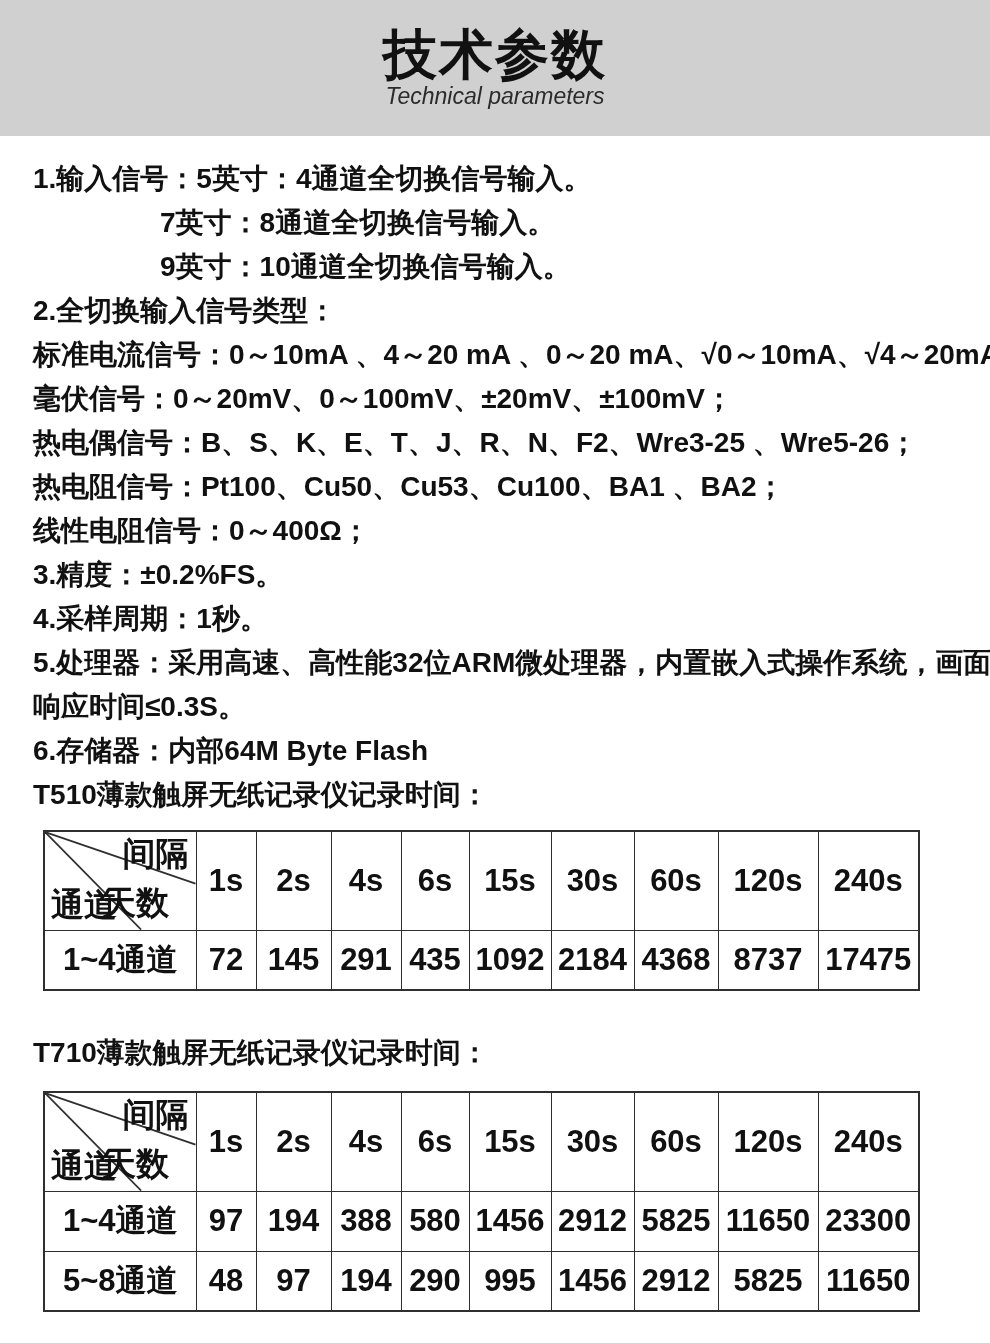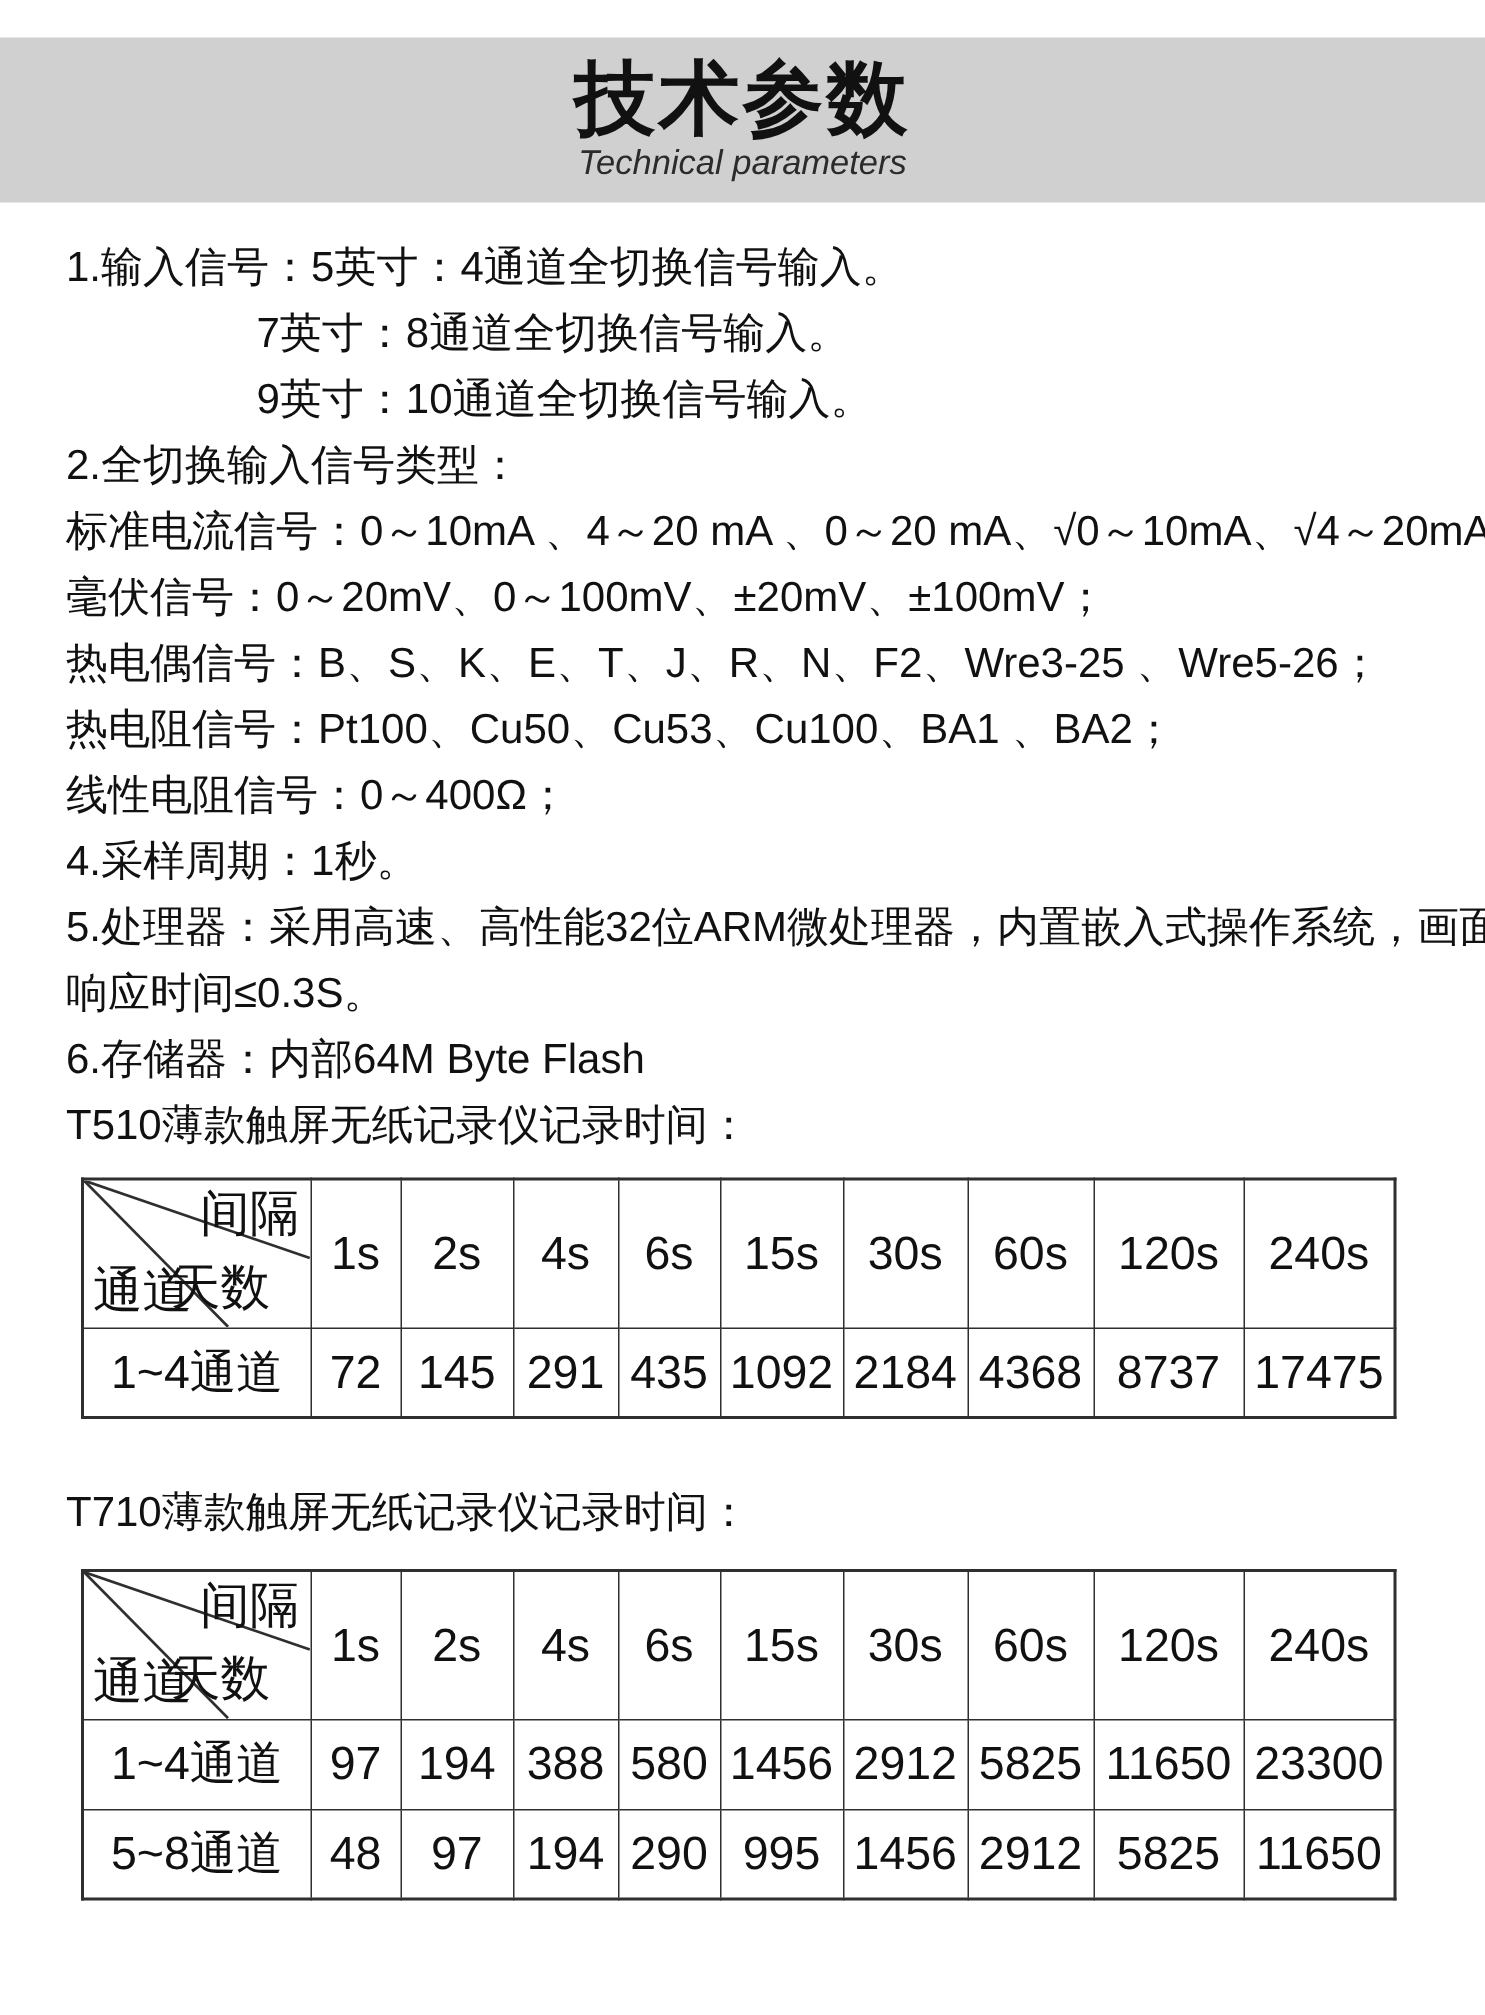--- a/index.html
+++ b/index.html
@@ -11,40 +11,40 @@
   * { box-sizing: border-box; }
   html, body { margin: 0; padding: 0; }
   body {
     width: 990px; height: 1343px;
     background: #ffffff;
     color: var(--text);
     font-family: "Liberation Sans", sans-serif;
     overflow: hidden;
   }
   .banner {
-    margin-top: 25px;
-    height: 110px;
+    margin-top: 0;
+    height: 136px;
     background: var(--banner_bg);
     display: flex; flex-direction: column;
     align-items: center; justify-content: center;
   }
   .title {
     margin: 0;
     font-size: 54px;
     font-weight: 700;
     line-height: 1.05;
     letter-spacing: 2px;
   }
   .subtitle {
     font-size: 23px;
     color: var(--subtitle);
     margin-top: 1px;
     font-style: italic;
   }
-  .content { padding: 21px 30px 0 44px; }
+  .content { padding: 21px 30px 0 33px; font-weight: bold; }
   .line {
     margin: 0;
     font-size: 28px;
     line-height: 44px;
     white-space: nowrap;
   }
   .indent { padding-left: 127px; }
   .caption-t710 { margin-top: 40px; }
 
   table.rec {
@@ -93,20 +93,21 @@
   <div>
     <p class="line">1.输入信号：5英寸：4通道全切换信号输入。</p>
     <p class="line indent">7英寸：8通道全切换信号输入。</p>
     <p class="line indent">9英寸：10通道全切换信号输入。</p>
     <p class="line">2.全切换输入信号类型：</p>
     <p class="line">标准电流信号：0～10mA 、4～20 mA 、0～20 mA、√0～10mA、√4～20mA；</p>
     <p class="line">毫伏信号：0～20mV、0～100mV、±20mV、±100mV；</p>
     <p class="line">热电偶信号：B、S、K、E、T、J、R、N、F2、Wre3-25 、Wre5-26；</p>
     <p class="line">热电阻信号：Pt100、Cu50、Cu53、Cu100、BA1 、BA2；</p>
     <p class="line">线性电阻信号：0～400Ω；</p>
+    <p class="line">3.精度：±0.2%FS。</p>
     <p class="line">4.采样周期：1秒。</p>
     <p class="line">5.处理器：采用高速、高性能32位ARM微处理器，内置嵌入式操作系统，画面切换</p>
     <p class="line">响应时间≤0.3S。</p>
     <p class="line">6.存储器：内部64M Byte Flash</p>
   </div>
 
   <p class="line">T510薄款触屏无纸记录仪记录时间：</p>
 
   <table class="rec t510">
     <colgroup>

